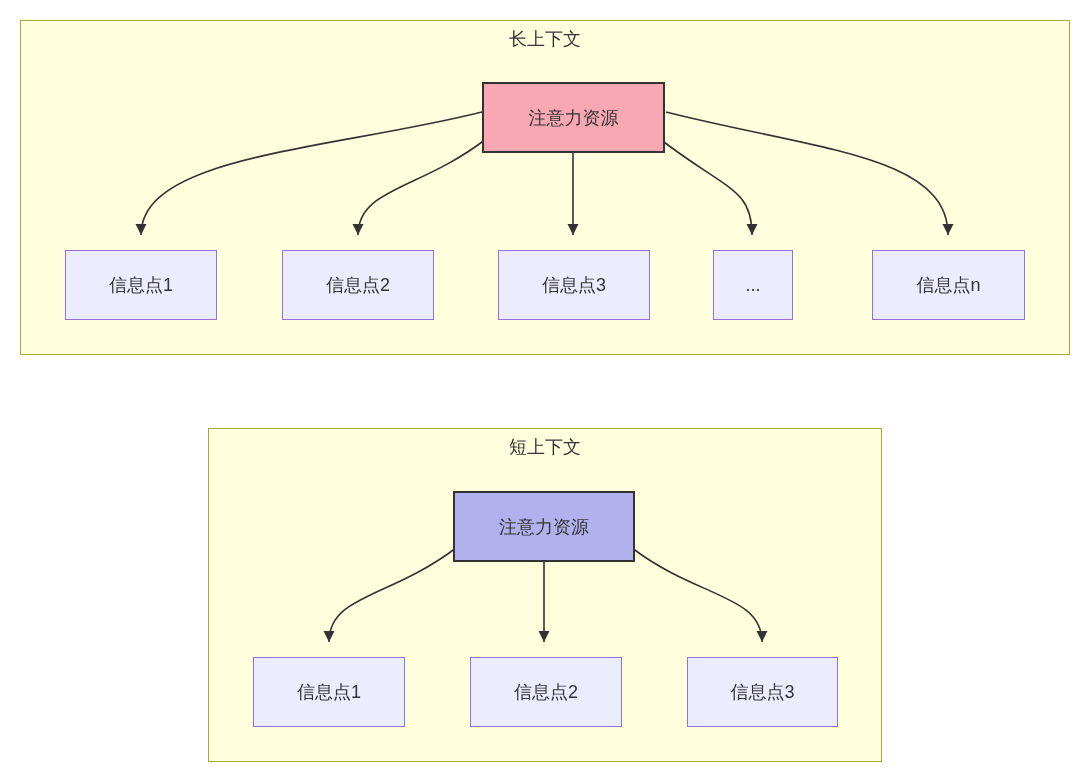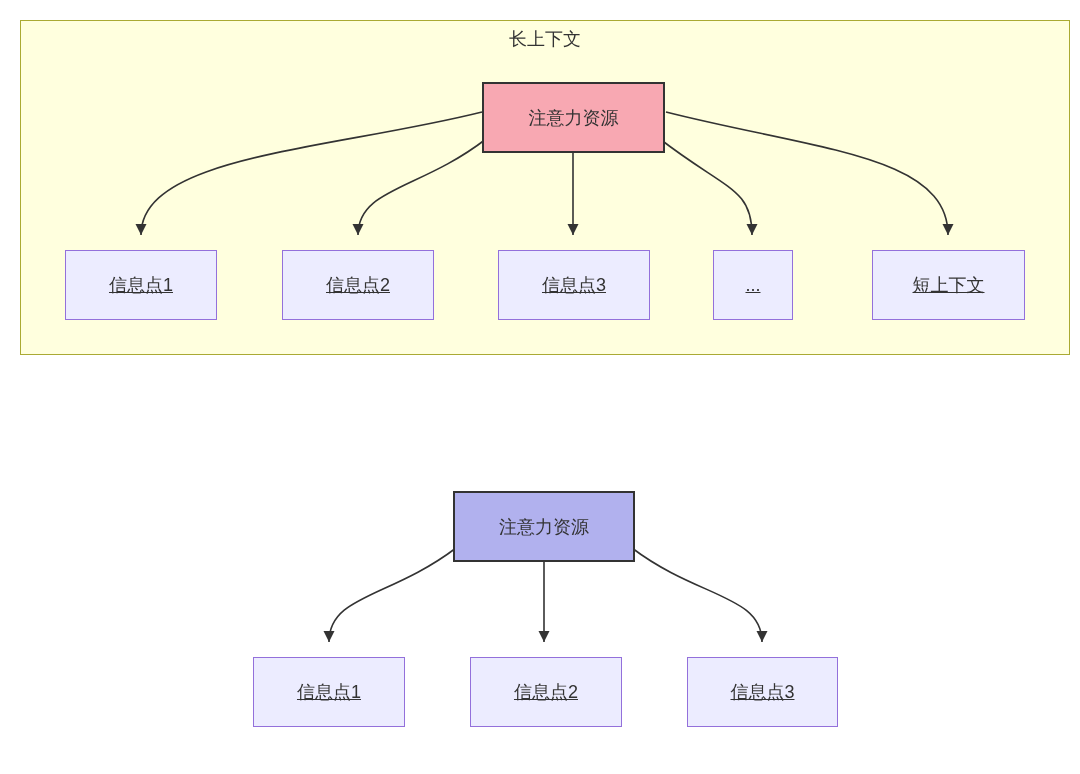--- a/index.html
+++ b/index.html
@@ -51,21 +51,20 @@
     align-items: center;
     justify-content: center;
     font-size: 18px;
     color: var(--text-color, #333333);
     z-index: 2;
     margin-top: 14px;
   }
   .node.info {
     background: var(--info-node-fill, #ececff);
     border: 1.5px solid var(--info-node-border, #9370db);
-    text-decoration: underline;
   }
   .node.attention {
     border: 2px solid var(--attention-border, #333333);
   }
   .node.attention.long {
     background: var(--attention-long-fill, #f8a8b2);
   }
   .node.attention.short {
     background: var(--attention-short-fill, #b1b1ee);
   }
@@ -83,20 +82,23 @@
   #b2 { left: 470px; top: 643px; width: 152px; height: 70px; }
   #b3 { left: 687px; top: 643px; width: 151px; height: 70px; }
 </style>
 </head>
 <body>
 
 <div id="canvas">
 
   <div class="cluster" id="cluster-long">
     <div class="cluster-title">长上下文</div>
+  </div>
+  <div class="cluster" id="cluster-short">
+    <div class="cluster-title">短上下文</div>
   </div>
 
   <svg id="edges" width="1080" height="774" viewBox="0 0 1080 774">
     <defs>
       <marker id="arrowhead" viewBox="0 0 10 10" refX="10" refY="5" markerWidth="7" markerHeight="7" orient="auto-start-reverse">
         <path d="M0,0 L10,5 L0,10 z" fill="#333333"></path>
       </marker>
     </defs>
     <path class="edge" d="M482,112 C330,150 141,155 141,235" marker-end="url(#arrowhead)"></path>
     <path class="edge" d="M486,139 C420,190 358,188 358,235" marker-end="url(#arrowhead)"></path>
@@ -117,21 +119,21 @@
   <div class="node info" id="t2">
     <span>信息点2</span>
   </div>
   <div class="node info" id="t3">
     <span>信息点3</span>
   </div>
   <div class="node info" id="t4">
     <span>...</span>
   </div>
   <div class="node info" id="t5">
-    <span>短上下文</span>
+    <span>信息点n</span>
   </div>
 
   <div class="node attention short" id="att-short">
     <span>注意力资源</span>
   </div>
   <div class="node info" id="b1">
     <span>信息点1</span>
   </div>
   <div class="node info" id="b2">
     <span>信息点2</span>

